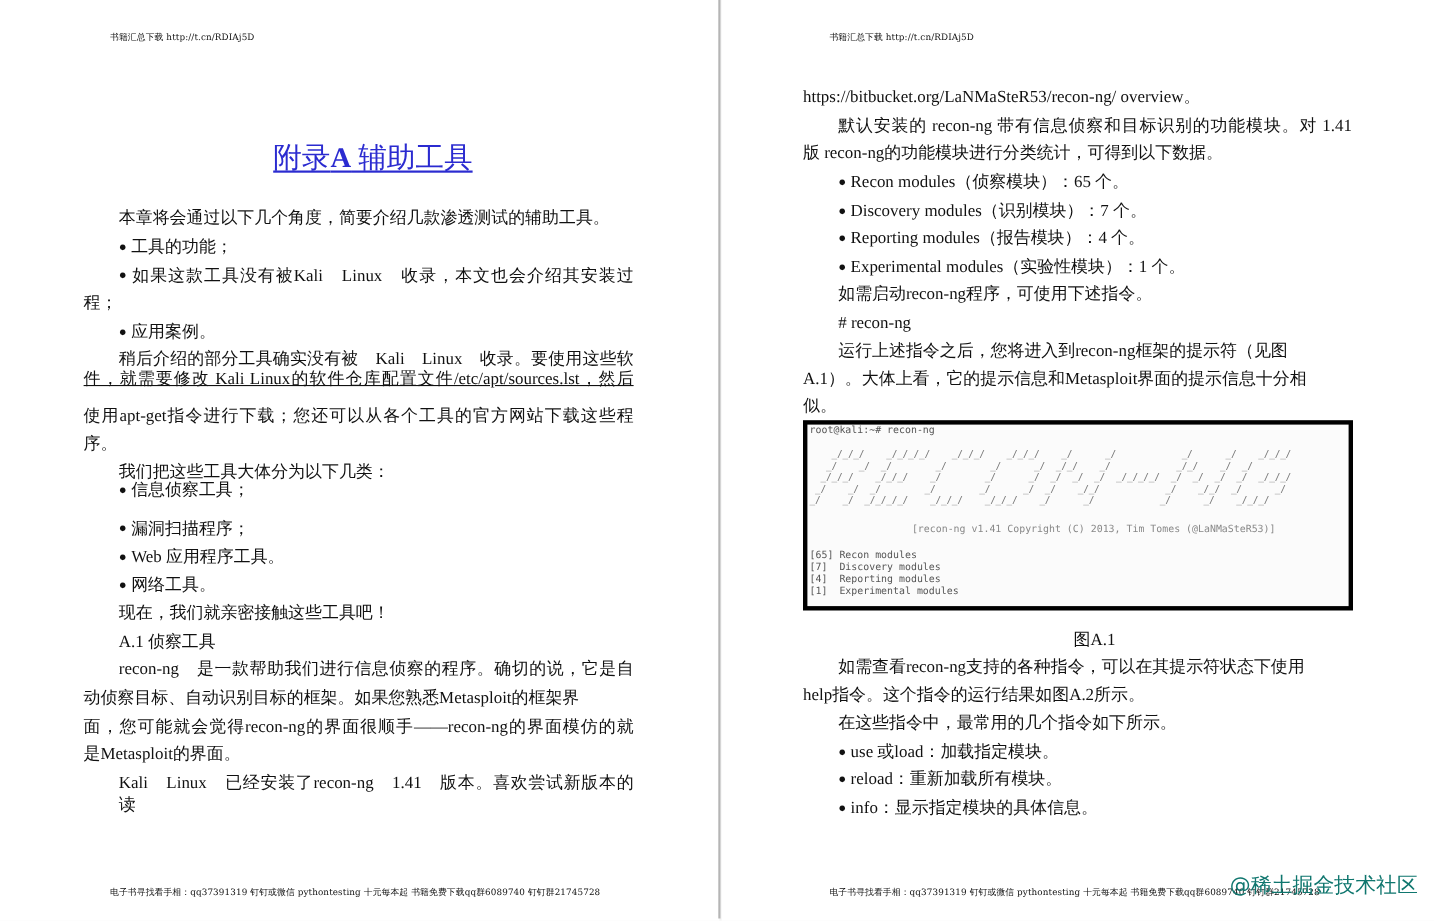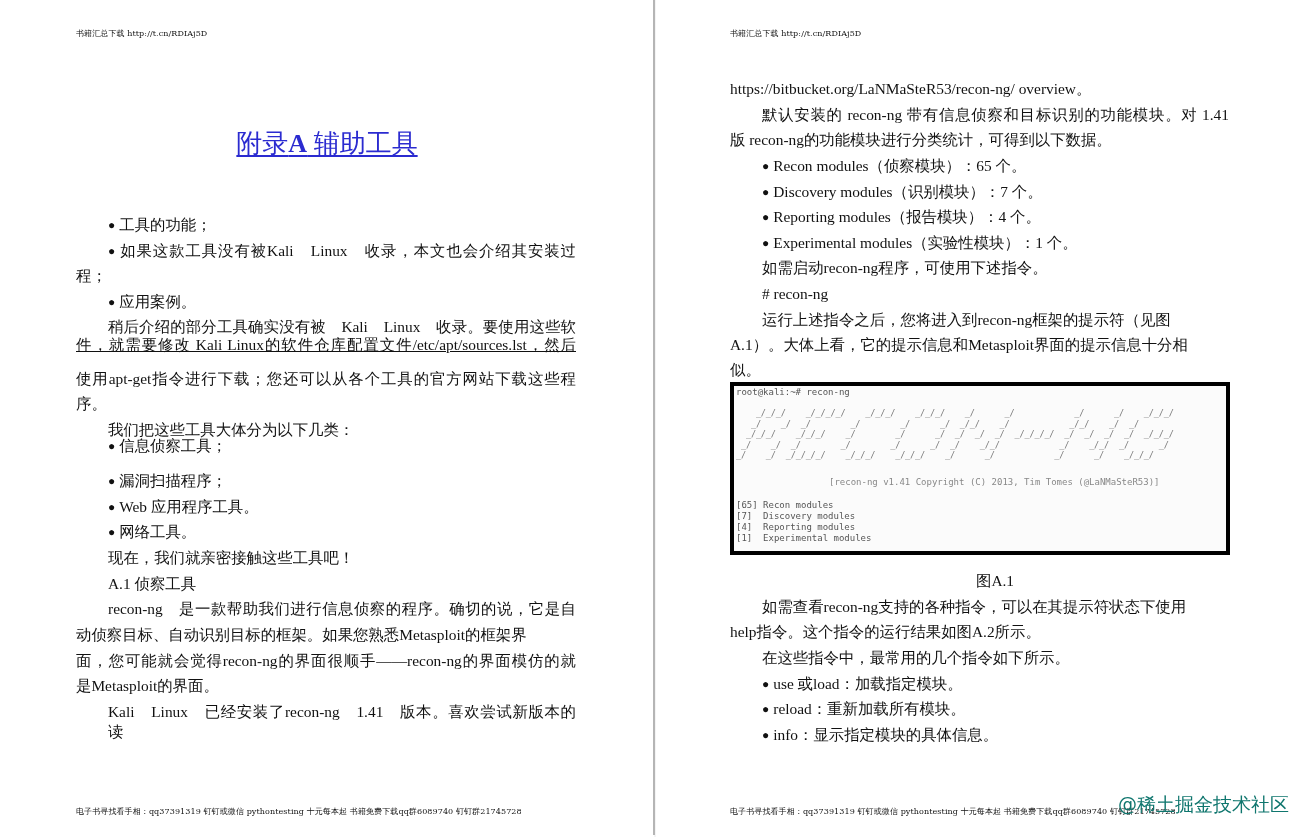--- a/index.html
+++ b/index.html
@@ -12,24 +12,24 @@
   .page {
     position:absolute; top:0; height:837px; background:#ffffff;
   }
   .page-left { left:0; width:654px; }
   .page-right { left:656px; width:648px; }
   .divider {
     position:absolute; left:653px; top:0; width:2px; height:835px; background:#b5b5b5;
   }
   .header-text, .footer-text {
     position:absolute; font-size:8px; color:#111; white-space:nowrap;
-    font-family:"DejaVu Serif","Liberation Serif",serif; letter-spacing:0.1px;
+    font-family:"DejaVu Serif","Liberation Serif",serif; letter-spacing:0.1px;margin-left:24px;
   }
   .title {
-    position:absolute; left:0; width:654px; top:126px; text-align:center;
+    position:absolute; left:12px; width:654px; top:126px; text-align:center;
     font-size:26px; color:#2b2bd0; text-decoration:underline; text-underline-offset:3px;
   }
   .title b { font-weight:bold; }
   .line {
     position:absolute; font-size:15.4px; line-height:20px; white-space:nowrap;
   }
   .justify { text-align:justify; text-align-last:justify; white-space:normal; }
   .bullet::before { content:"\25CF"; font-size:12px; margin-right:4px; position:relative; top:-1px; }
   .terminal {
     position:absolute; left:730px; top:382px; width:500px; height:173px;
@@ -51,20 +51,21 @@
   }
 </style>
 </head>
 <body>
 
 <div class="page page-left">
   <div class="header-text" style="left:76px; top:28px;">书籍汇总下载 http://t.cn/RDIAj5D</div>
 
   <div class="title"><span>附录</span><b>A</b><span> 辅助工具</span></div>
 
+  <div class="line" style="left:108px; top:189px;">本章将会通过以下几个角度，简要介绍几款渗透测试的辅助工具。</div>
   <div class="line bullet" style="left:108px; top:215px;">工具的功能；</div>
   <div class="line bullet justify" style="left:108px; top:241px; width:468px;">如果这款工具没有被Kali　Linux　收录，本文也会介绍其安装过</div>
   <div class="line" style="left:76px; top:266px;">程；</div>
   <div class="line bullet" style="left:108px; top:292px;">应用案例。</div>
   <div class="line justify" style="left:108px; top:317px; width:468px;">稍后介绍的部分工具确实没有被　Kali　Linux　收录。要使用这些软</div>
   <div class="line justify" style="left:76px; top:335px; width:500px;text-decoration:underline;">件，就需要修改 Kali Linux的软件仓库配置文件/etc/apt/sources.lst，然后</div>
   <div class="line justify" style="left:76px; top:369px; width:500px;">使用apt-get指令进行下载；您还可以从各个工具的官方网站下载这些程</div>
   <div class="line" style="left:76px; top:394px;">序。</div>
   <div class="line" style="left:108px; top:420px;">我们把这些工具大体分为以下几类：</div>
   <div class="line bullet" style="left:108px; top:436px;">信息侦察工具；</div>

